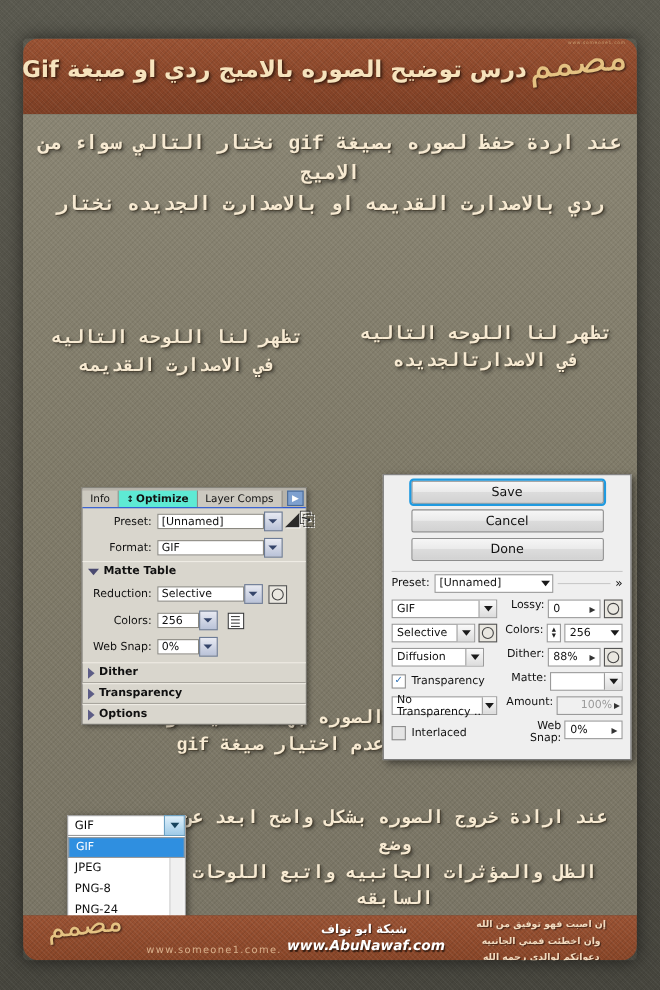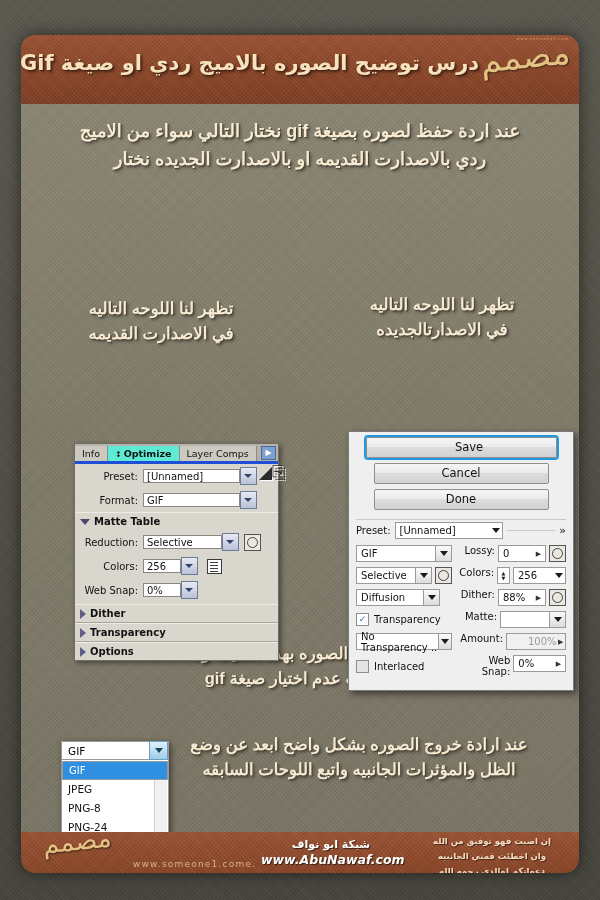--- a/index.html
+++ b/index.html
@@ -14,21 +14,21 @@
   .backdrop{
     position:absolute;inset:0;
     background-color:#57564c;
     background-image:
       repeating-linear-gradient(45deg, rgba(255,255,255,.035) 0 1px, transparent 1px 3px),
       repeating-linear-gradient(-45deg, rgba(0,0,0,.05) 0 1px, transparent 1px 3px),
       linear-gradient(180deg,#5a594f 0%,#514f46 50%,#46453d 100%);
   }
   .card{
     position:absolute;left:21px;top:35px;width:558px;height:838px;
-    border-radius:14px;
+    border-radius:4px;
     overflow:hidden;
     box-shadow:0 0 16px rgba(0,0,0,.55);
   }
   
   .hdr{
     position:absolute;left:0;top:0;width:558px;height:69px;
     background-color:#8d4a2e;
     background-image:
       repeating-linear-gradient(45deg, rgba(255,255,255,.05) 0 1px, transparent 1px 3px),
       repeating-linear-gradient(-45deg, rgba(0,0,0,.07) 0 1px, transparent 1px 3px),
@@ -63,21 +63,21 @@
     background-image:
       repeating-linear-gradient(45deg, rgba(255,255,255,.045) 0 1px, transparent 1px 3px),
       repeating-linear-gradient(-45deg, rgba(0,0,0,.055) 0 1px, transparent 1px 3px),
       linear-gradient(180deg,#8a8573 0%,#807b69 45%,#7a7565 100%);
   }
   .ar{
     direction:rtl;
     color:#f7ead2;
     font-weight:bold;
     text-shadow:1px 1px 0 #4c4536, 2px 2px 3px rgba(0,0,0,.45);
-    font-family:Liberation Sans, sans-serif;
+    font-family:Liberation Mono, monospace;
   }
   .intro{
     position:absolute;left:0;right:0;top:14px;
     text-align:center;font-size:18px;line-height:1.55;
   }
   .menuitem{
     position:absolute;left:153px;top:141px;width:255px;height:19px;
     background:#2f8fe0;
     background-image:linear-gradient(180deg,#3d9ae8 0%,#2b88dd 100%);
     color:#fff;font-size:11.5px;
@@ -143,21 +143,21 @@
     position:absolute;left:53px;top:339px;width:203px;
     background:#d9d6cd;
     border:1px solid #6f6d66;
     box-shadow:2px 2px 5px rgba(0,0,0,.45);
     font-family:"DejaVu Sans","Liberation Sans",sans-serif;
     font-size:10px;color:#111;
   }
   .ps-tabs{
     position:relative;height:17px;
     background:#b7b3aa;
-    border-bottom:3px solid #1d4ed8;
+    border-bottom:1px solid #1d4ed8;
     display:flex;align-items:flex-end;
   }
   .ps-tab{
     height:15px;line-height:15px;padding:0 7px;
     background:#ccc9c0;border-right:1px solid #8d8b84;
     font-size:9.5px;white-space:nowrap;
     position:relative;
   }
   .ps-tab.active{background:#5eead4;font-weight:bold;}
   .ps-tab .grip{font-size:8px;margin-right:2px;}
@@ -218,21 +218,21 @@
     font-family:"DejaVu Sans","Liberation Sans",sans-serif;
     font-size:10px;color:#111;
   }
   .sfw-btn{
     display:block;margin:5px auto 0;width:173px;height:19px;
     background:linear-gradient(180deg,#f6f6f6 0%,#eaeaea 48%,#dcdcdc 50%,#d2d2d2 100%);
     border:1px solid #8e8e8e;border-radius:2px;
     font-size:11.5px;text-align:center;line-height:18px;color:#111;
   }
   .sfw-btn.primary{
-    outline:2px solid #1f9ae0;outline-offset:0px;border-color:#8e8e8e;padding-left:16px;
+    outline:2px solid #1f9ae0;outline-offset:0px;border-color:#8e8e8e;
   }
   .sfw-preset{
     margin:9px 7px 0;display:flex;align-items:center;gap:4px;
     border-top:1px solid #c9c9c9;padding-top:0;position:relative;height:20px;
   }
   .sfw-preset .ln{flex:1;height:1px;background:#c9c9c9;}
   .sel{
     background:#fff;border:1px solid #9a9a9a;height:17px;
     display:flex;align-items:center;box-sizing:border-box;
     padding:0 2px 0 4px;font-size:10px;

